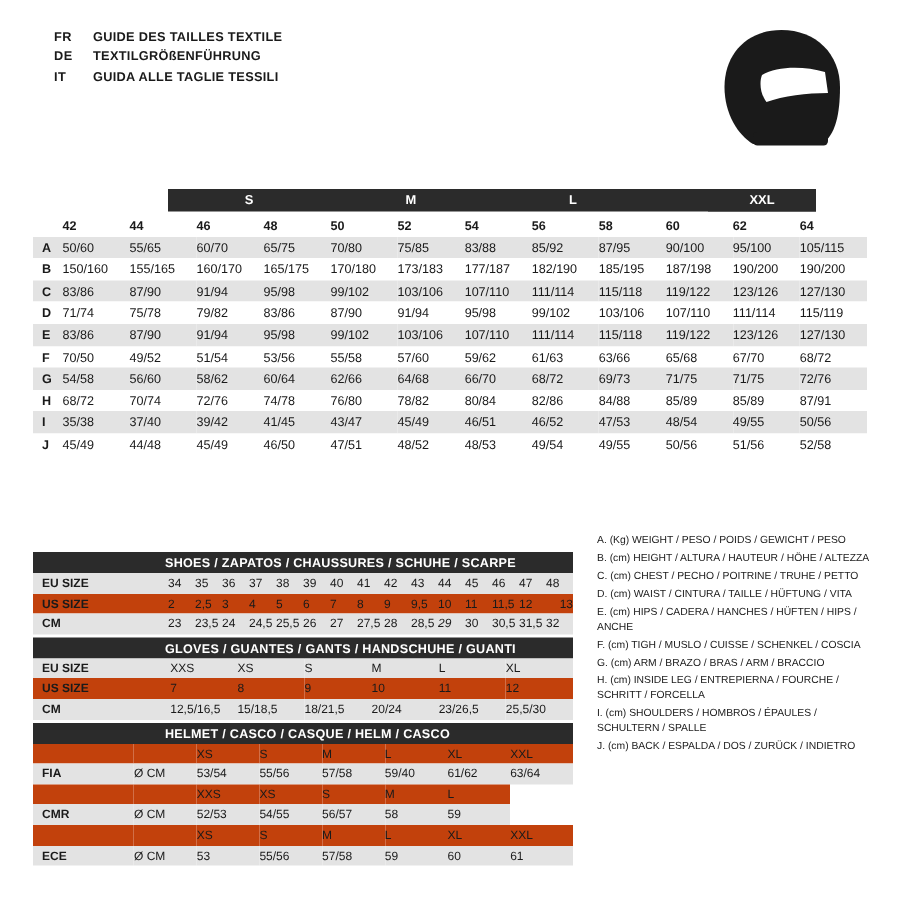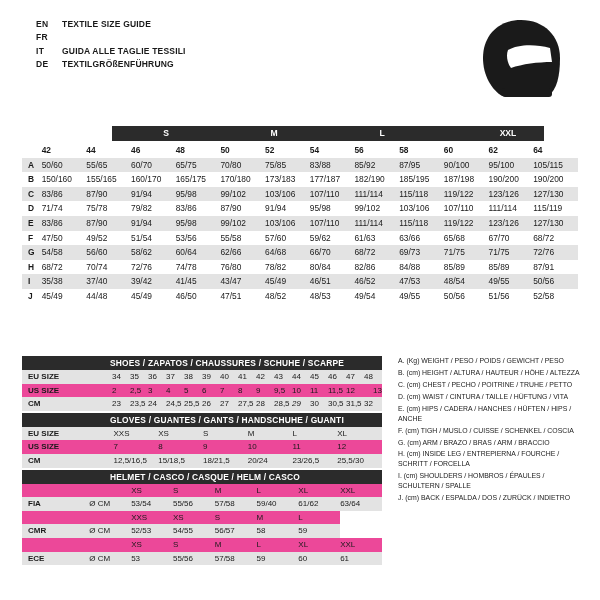--- a/index.html
+++ b/index.html
@@ -21,57 +21,54 @@
   .maintable .v{width:53.5px;text-align:left;}
   .maintable tr.shade td{background:#e3e3e3;}
   .maintable tr.plain td{background:#fff;}
 
   
   .bandhdr{position:relative;height:15px;}
   .bandhdr .seg{position:absolute;top:0;height:15px;background:#2b2b2b;color:#fff;font-weight:bold;font-size:8.6px;line-height:15px;text-align:center;}
   .numrow td{font-weight:bold;}
 
   
-  .blocks{position:absolute;left:22px;top:356px;width:360px;font-size:8px;}
+  .blocks{position:absolute;left:22px;top:368px;width:360px;font-size:8px;}
   .blk{margin-bottom:2px;}
   .blk .title{background:#2b2b2b;color:#fff;font-weight:bold;font-size:8.4px;padding:2px 0 2px 88px;letter-spacing:.2px;}
   .blk table{border-collapse:collapse;width:100%;font-size:8px;}
   .blk table td{padding:0;height:13.6px;line-height:13.6px;white-space:nowrap;}
   .blk td.k{width:84px;font-weight:bold;padding-left:6px;}
   .blk tr.shade td{background:#e3e3e3;}
-  .blk tr.plain td{background:#ec4899;}
+  .blk tr.plain td{background:#c2410c;}
 
   
   .legend{position:absolute;left:398px;top:356px;width:185px;font-size:6.9px;line-height:9.6px;}
   .legend div{margin-bottom:2.4px;}
 
   
   .hel td.k{width:52px;font-weight:bold;padding-left:6px;}
   .hel td.u{width:36px;}
 </style>
 </head>
 <body>
 
 <div class="page">
 
   <div class="langs">
     <div class="row">
-        <span class="code">EN</span>
-        <span class="txt">TEXTILE SIZE GUIDE</span>
+        <span class="code">FR</span>
+        <span class="txt">GUIDE DES TAILLES TEXTILE</span>
       </div>
     <div class="row">
-        <span class="code">FR</span>
+        <span class="code">DE</span>
+        <span class="txt">TEXTILGRÖßENFÜHRUNG</span>
       </div>
     <div class="row">
         <span class="code">IT</span>
         <span class="txt">GUIDA ALLE TAGLIE TESSILI</span>
-      </div>
-    <div class="row">
-        <span class="code">DE</span>
-        <span class="txt">TEXTILGRÖßENFÜHRUNG</span>
       </div>
   </div>
 
   <svg class="helmet" viewBox="0 0 86 84">
     <path d="M43 2 C20 2 5 18 5 40 C5 58 14 72 24 78 L70 78 C79 72 82 58 82 40 C82 18 66 2 43 2 Z" fill="#1a1a1a"></path>
     <path d="M30 32 C40 26 58 26 72 30 L74 44 C60 44 44 46 33 50 C29 45 28 37 30 32 Z" fill="#ffffff"></path>
     <rect x="24" y="70" width="50" height="9" rx="3" fill="#1a1a1a"></rect>
   </svg>
 
   <div class="bandhdr" style="position:absolute;left:22px;top:126px;width:556px;">
@@ -169,21 +166,21 @@
           <td class="v">103/106</td>
           <td class="v">107/110</td>
           <td class="v">111/114</td>
           <td class="v">115/118</td>
           <td class="v">119/122</td>
           <td class="v">123/126</td>
           <td class="v">127/130</td>
         </tr>
         <tr class="plain">
           <td class="lbl">F</td>
-          <td class="v">47/50</td>
+          <td class="v">70/50</td>
           <td class="v">49/52</td>
           <td class="v">51/54</td>
           <td class="v">53/56</td>
           <td class="v">55/58</td>
           <td class="v">57/60</td>
           <td class="v">59/62</td>
           <td class="v">61/63</td>
           <td class="v">63/66</td>
           <td class="v">65/68</td>
           <td class="v">67/70</td>

